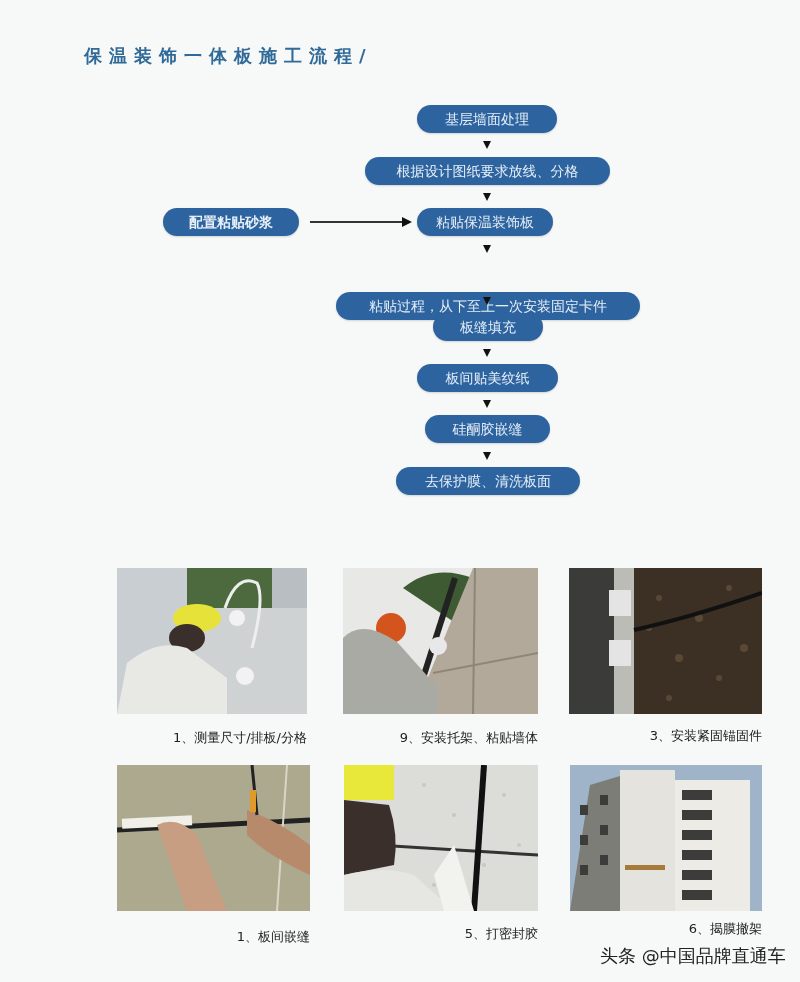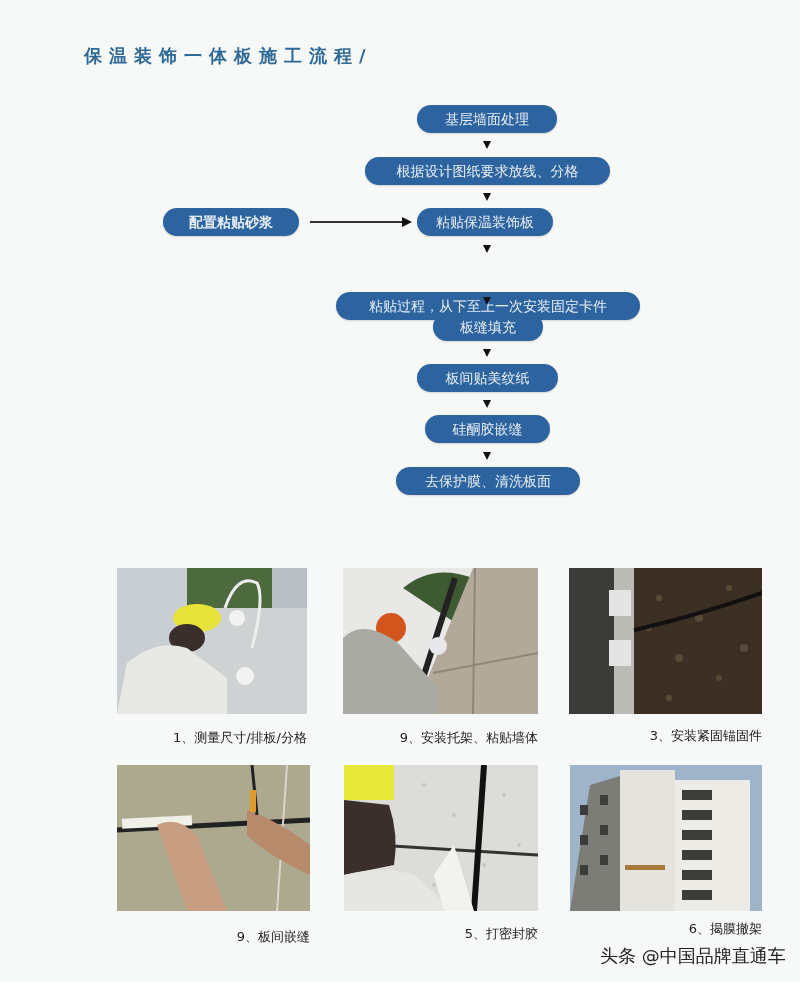--- a/index.html
+++ b/index.html
@@ -170,17 +170,17 @@
         <rect x="10" y="70" width="8" height="10"></rect>
       <rect x="10" y="100" width="8" height="10"></rect>
         <rect x="30" y="30" width="8" height="10"></rect>
       <rect x="30" y="60" width="8" height="10"></rect>
         <rect x="30" y="90" width="8" height="10"></rect>
     </g>
     <rect x="55" y="100" width="40" height="5" fill="#a57a3a"></rect>
   </svg>
 </div>
 
-<div class="caption" style="left:117px;top:928px;width:193px;">9、板间嵌缝</div>
+<div class="caption" style="left:117px;top:928px;width:193px;">1、板间嵌缝</div>
 <div class="caption" style="left:344px;top:925px;width:194px;">5、打密封胶</div>
 <div class="caption" style="left:570px;top:920px;width:192px;">6、揭膜撤架</div>
 
 <div class="watermark">头条 @中国品牌直通车</div>
 
 </body></html>

